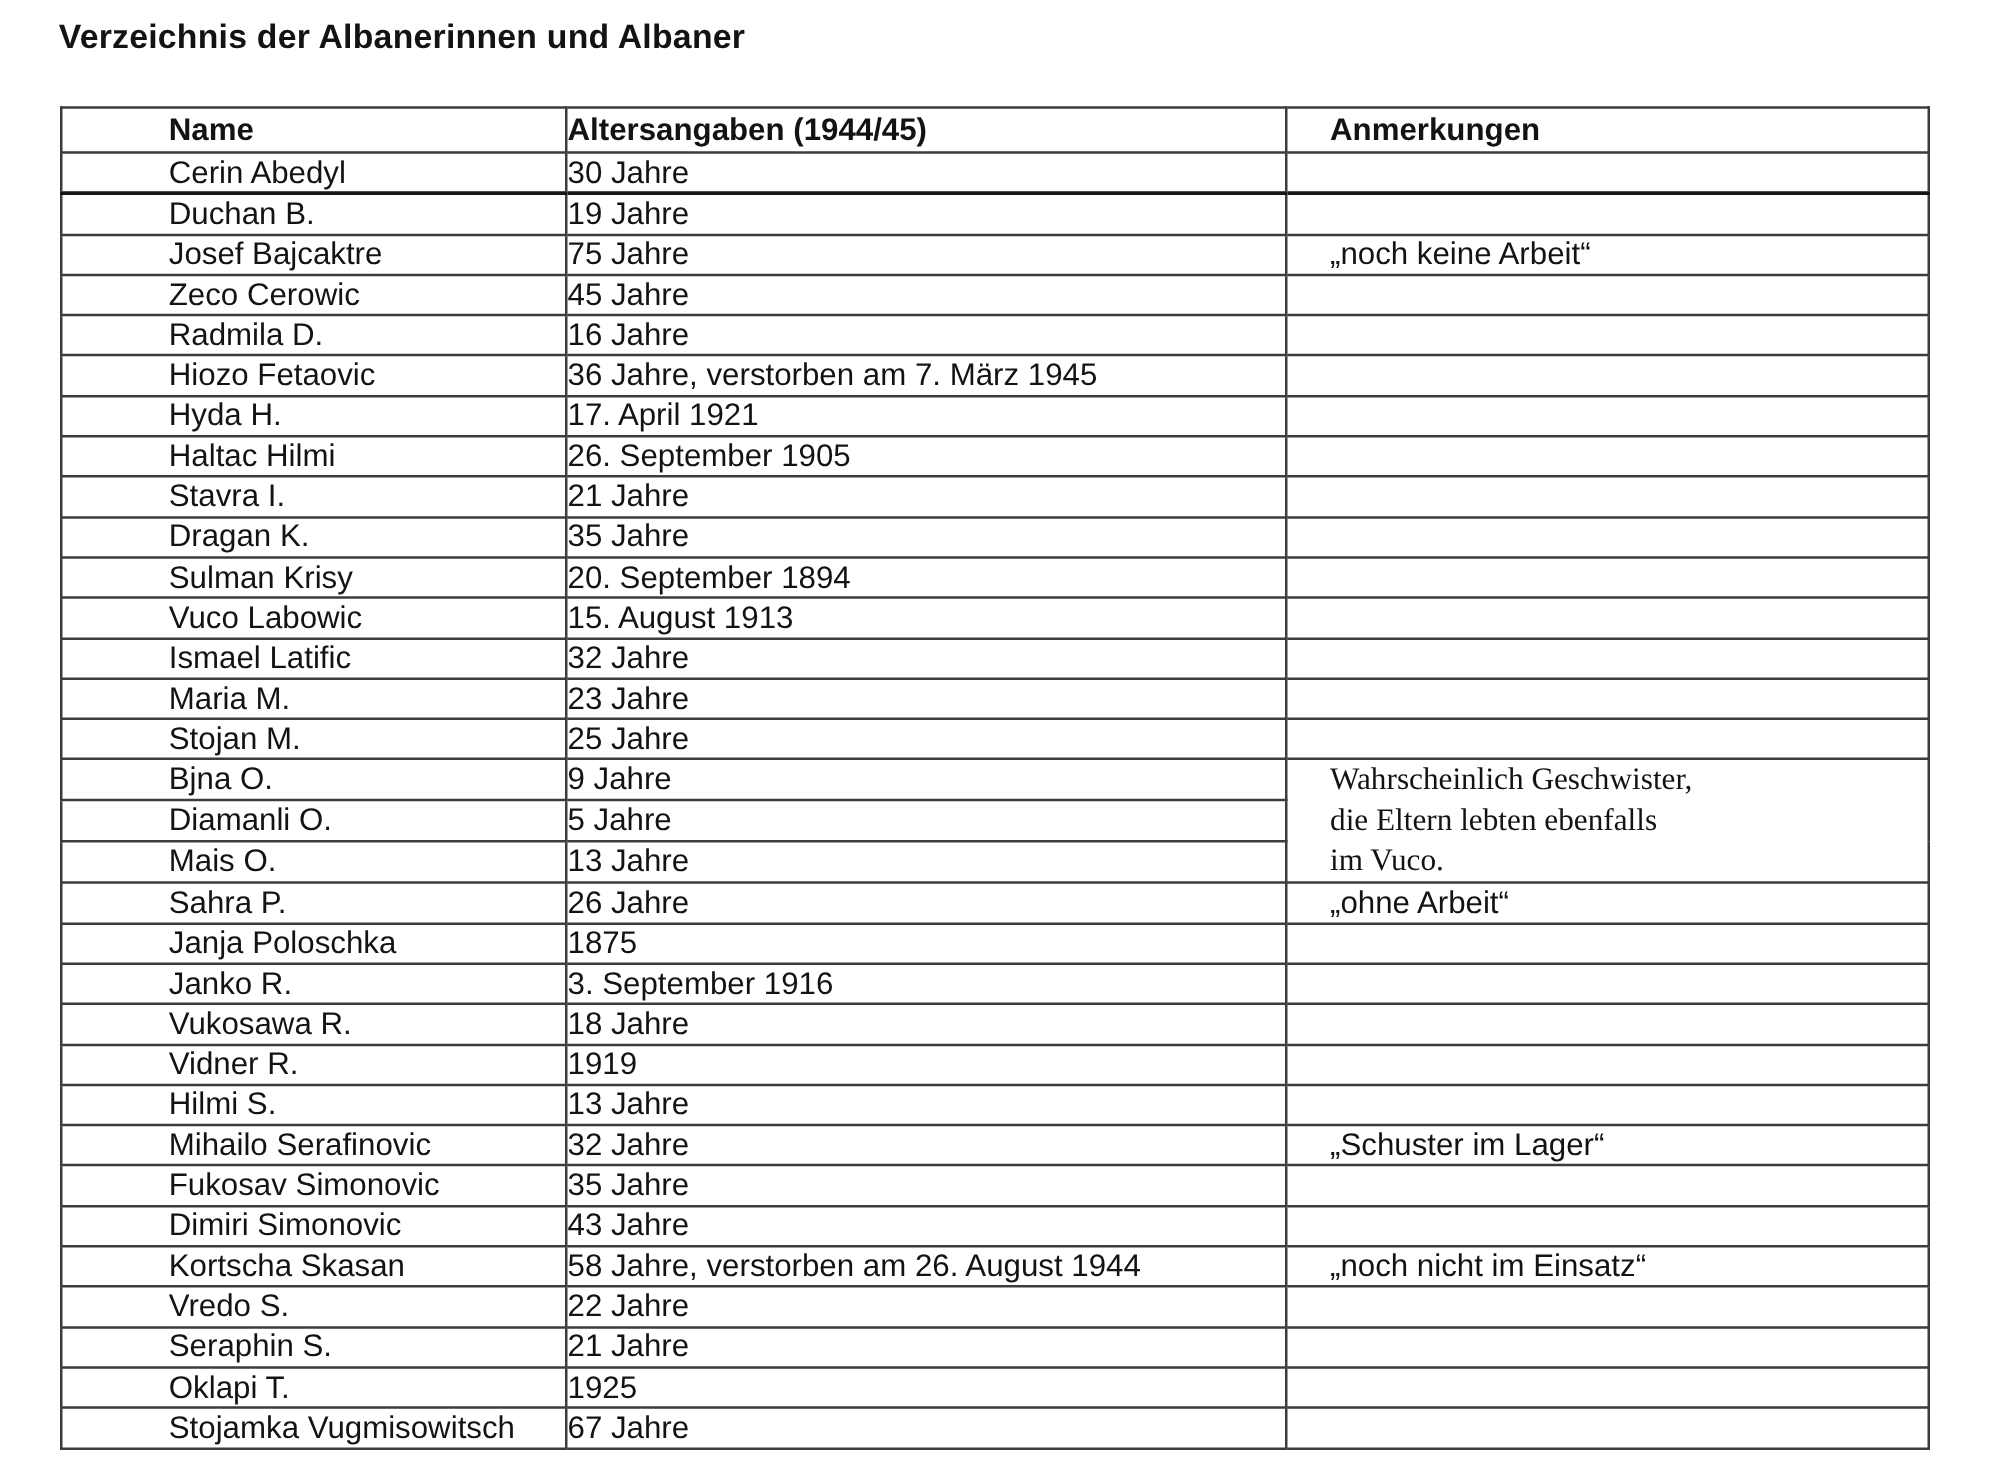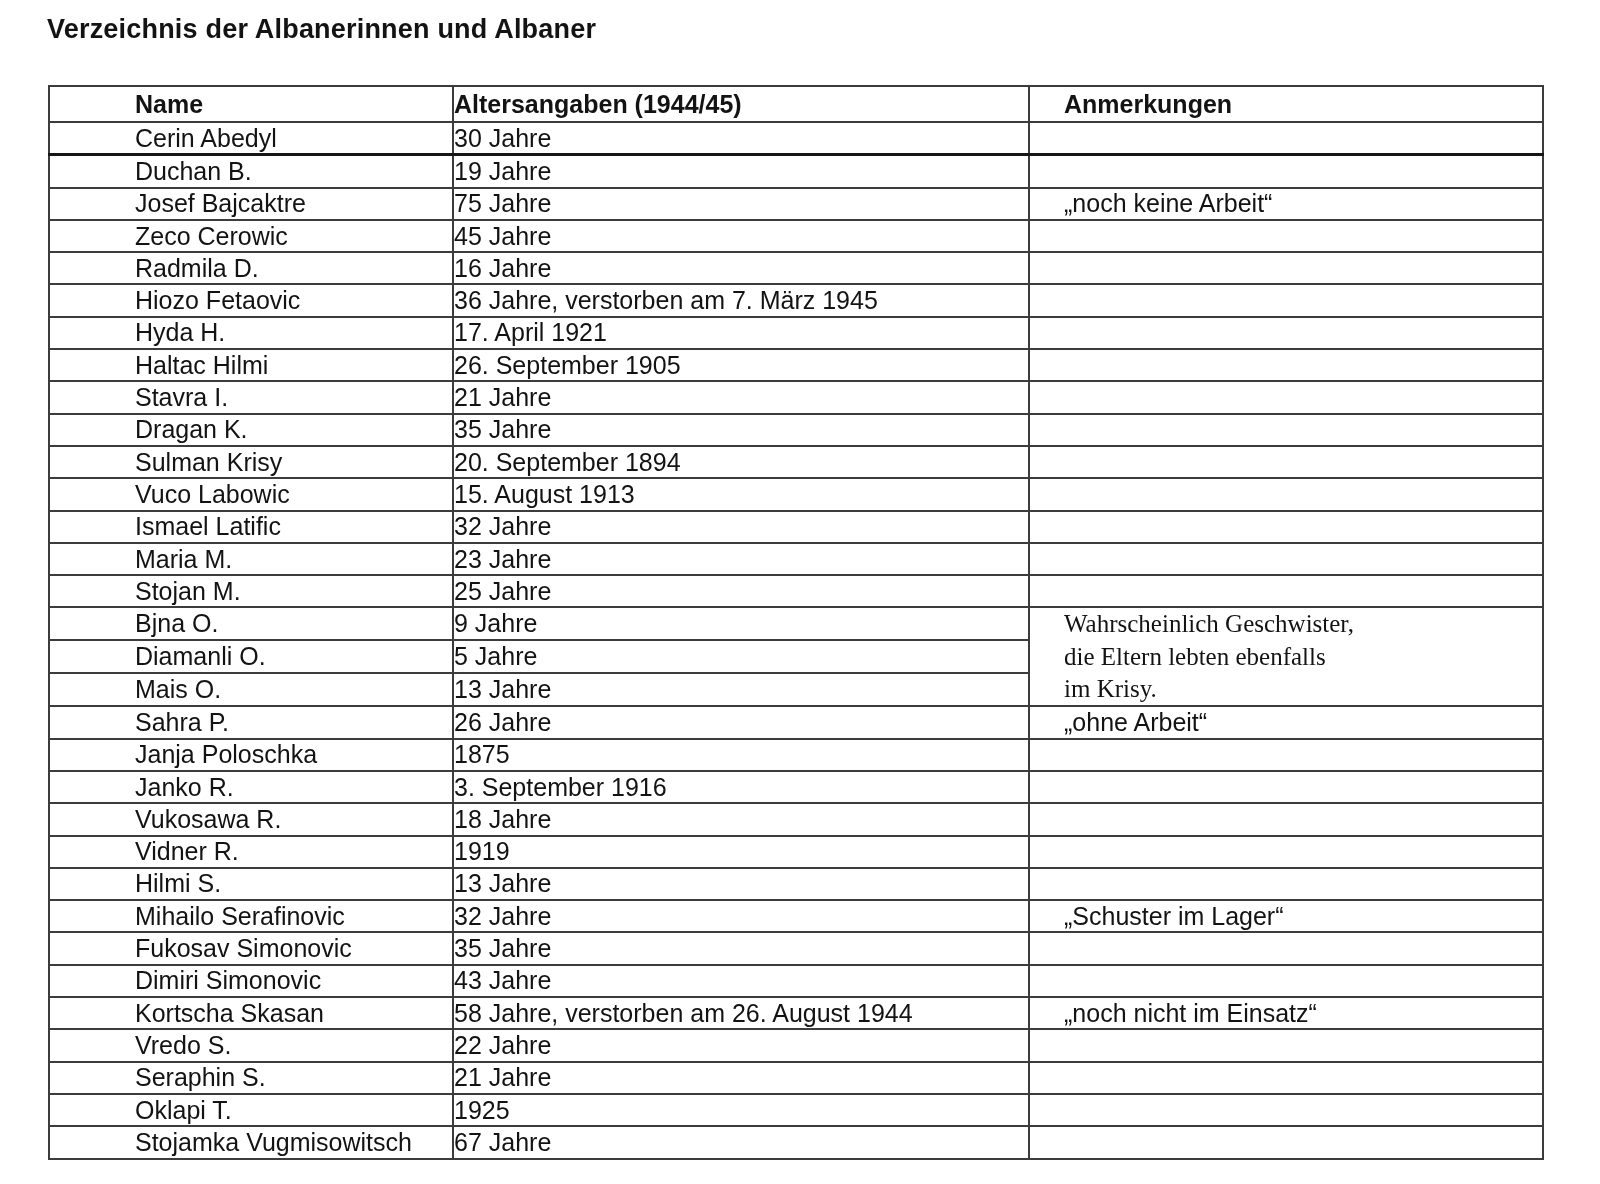--- a/index.html
+++ b/index.html
@@ -157,21 +157,21 @@
         <td class="name-col">Stojan M.</td>
         <td class="age-col">25 Jahre</td>
         <td class="remark-col"></td>
       </tr>
       <tr>
         <td class="name-col">Bjna O.</td>
         <td class="age-col">9 Jahre</td>
         <td class="remark-col merged" rowspan="3">
           <div class="merged-line">Wahrscheinlich Geschwister,</div>
           <div class="merged-line">die Eltern lebten ebenfalls</div>
-          <div class="merged-line">im Krisy.</div>
+          <div class="merged-line">im Vuco.</div>
         </td>
       </tr>
       <tr>
         <td class="name-col">Diamanli O.</td>
         <td class="age-col">5 Jahre</td>
       </tr>
       <tr>
         <td class="name-col">Mais O.</td>
         <td class="age-col">13 Jahre</td>
       </tr>

